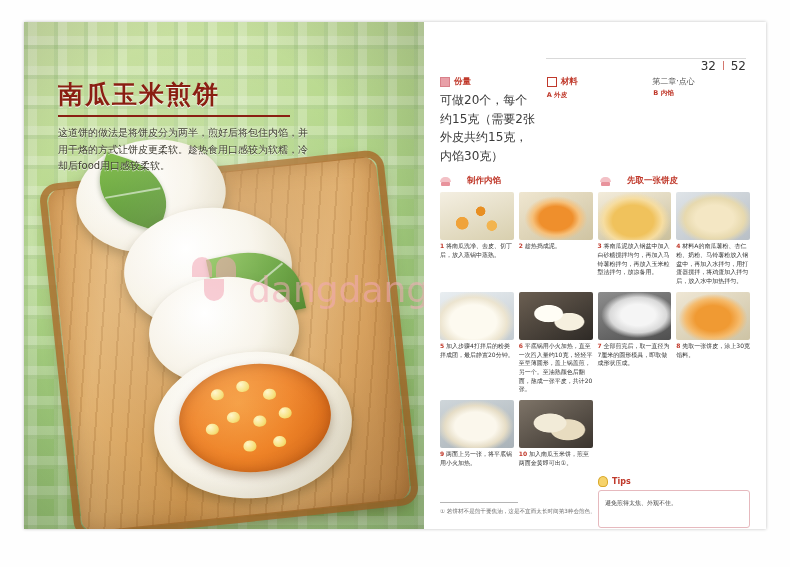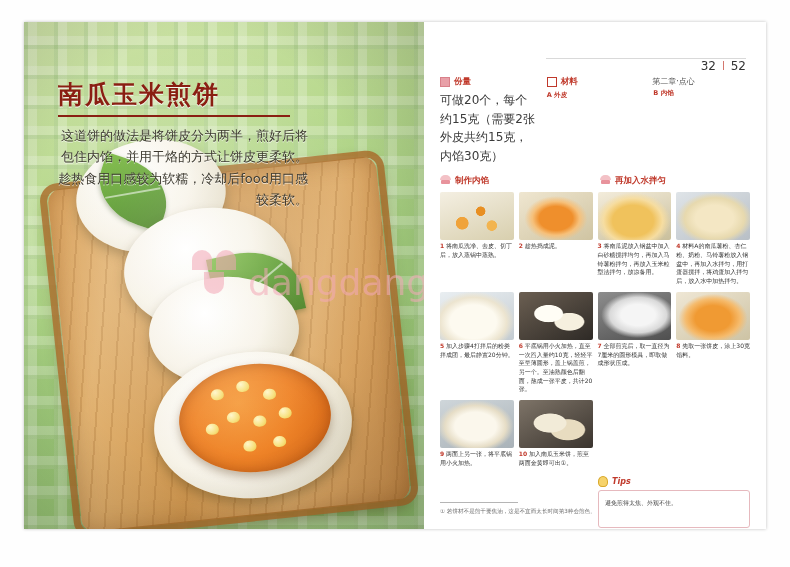--- a/index.html
+++ b/index.html
@@ -141,31 +141,30 @@
     font-weight: bold;
     text-shadow: 0 1px 0 rgba(255,255,255,0.85);
     margin: 0 0 4px 0;
   }
   .title-rule {
     width: 232px; height: 2px;
     background: #8a1f12;
     margin-bottom: 8px;
   }
   .recipe-desc {
-    font-size: 13px;
+    font-size: 10px;
     line-height: 1.65;
     color: #3d3a30;
     text-shadow: 0 1px 0 rgba(255,255,255,0.7);
-    text-align: right;
   }
 
   
   .watermark {
     position: absolute;
-    left: 162px; top: 216px;
+    left: 162px; top: 223px;
     width: 300px; height: 110px;
     pointer-events: none;
     z-index: 40;
     opacity: 0.55;
   }
   .wm-text {
     position: absolute;
     left: 62px; top: 24px;
     font-size: 36px;
     color: #f4a9b8;
@@ -256,21 +255,22 @@
 
   .steps-head-row {
     display: flex;
     gap: 10px;
     margin-top: 10px;
     margin-bottom: 5px;
   }
   .steps-head {
     flex: 1;
     display: flex;
-    gap: 4px;
+    align-items: center;
+    gap: 16px;
     font-size: 8.5px;
     font-weight: bold;
     color: #c0392b;
   }
   .chef-icon {
     width: 11px; height: 9px;
     position: relative;
     display: inline-block;
   }
   .chef-icon:before {
@@ -354,21 +354,20 @@
     margin-left: 158px;
   }
   .tips-head {
     display: flex;
     align-items: center;
     gap: 4px;
     font-size: 8px;
     color: #c0392b;
     font-weight: bold;
     margin-bottom: 3px;
-    font-style: italic;
   }
   .bulb {
     width: 8px; height: 9px;
     background: #f6d36b;
     border-radius: 50% 50% 40% 40%;
     border: 1px solid #d9a92c;
     display: inline-block;
   }
   .tips-box {
     border: 1px solid #e6b9be;
@@ -490,21 +489,21 @@
           </div>
         </div>
 
         <div class="steps-head-row">
           <div class="steps-head">
             <span class="chef-icon"></span>
             <span>制作内馅</span>
           </div>
           <div class="steps-head">
             <span class="chef-icon"></span>
-            <span>再加入水拌匀</span>
+            <span>先取一张饼皮</span>
           </div>
         </div>
 
         <div class="grid">
           <div class="cell">
             <div class="thumb t1"></div>
             <div class="cap">
               <span class="num">1</span>
               <span>将南瓜洗净、去皮、切丁后，放入蒸锅中蒸熟。</span>
             </div>

